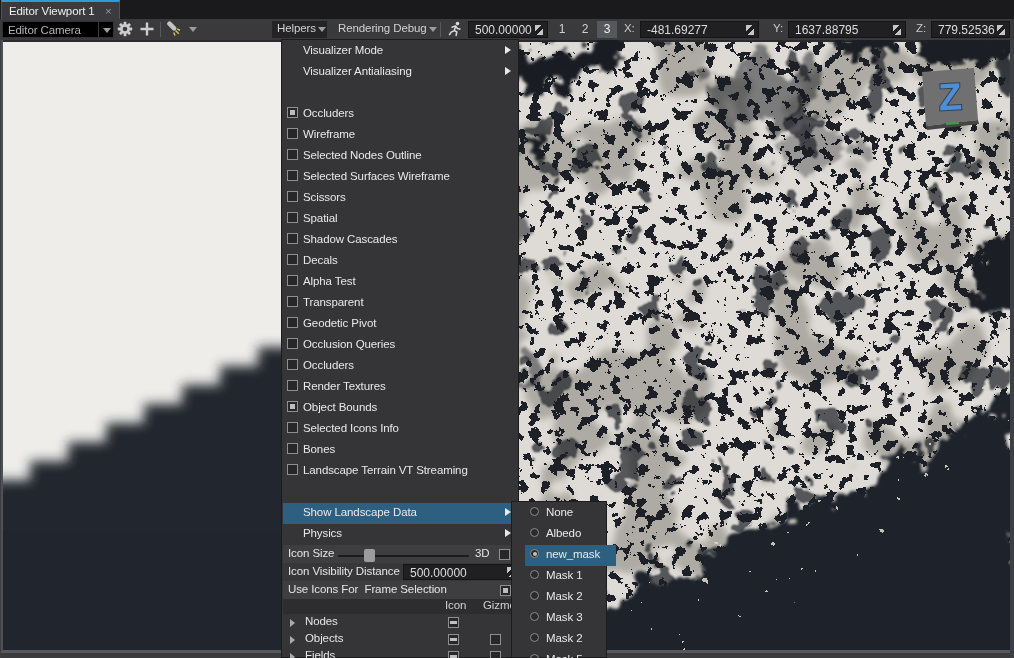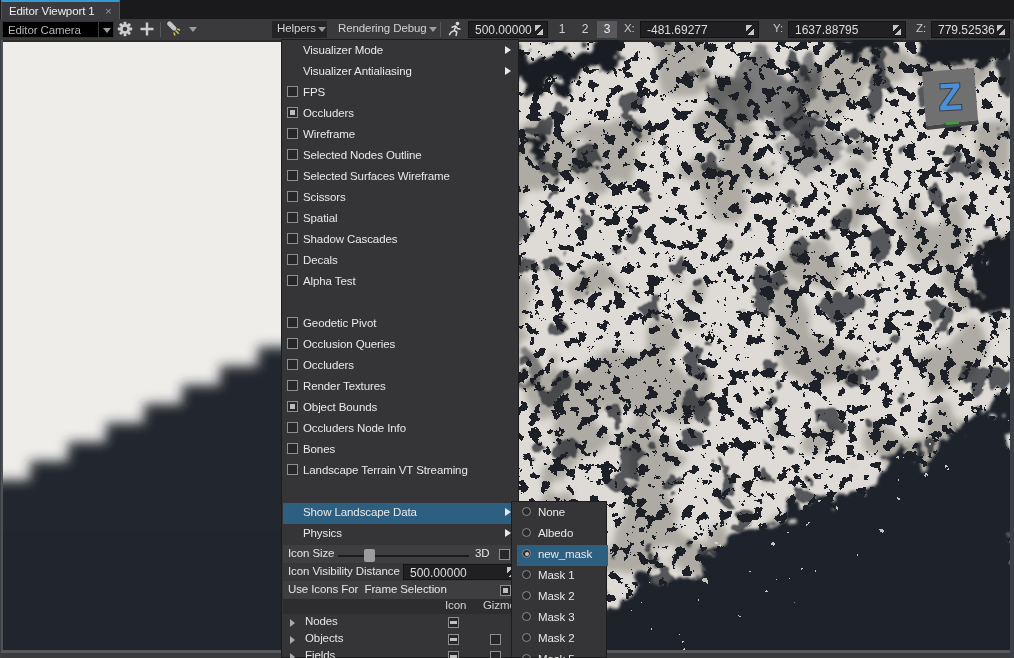--- a/index.html
+++ b/index.html
@@ -26,21 +26,21 @@
 .mi{position:absolute;left:1px;width:234px;height:21px;}
 .mi .lab{position:absolute;left:20px;top:2.5px;font-size:11.5px;letter-spacing:-0.1px;color:#e8e8e8;}
 .mi .arr{position:absolute;right:6px;top:5px;width:0;height:0;border-top:4px solid transparent;border-bottom:4px solid transparent;border-left:6px solid #e8e8e8;}
 .cb{position:absolute;left:4px;top:3px;width:9px;height:9px;border:1px solid #8f8f8f;background:#27272a;}
 .cb .in{position:absolute;left:2px;top:2px;width:5px;height:5px;background:#bcbcbc;}
 .hl{background:#2d5f80;}
 #menu .sect{position:absolute;left:1px;width:234px;}
 .srow{font-size:11.5px;letter-spacing:-0.1px;color:#e4e4e4;}
 
 #submenu{left:511px;top:501px;width:96px;height:157px;background:#353538;border:1px solid #1c1c1e;box-sizing:border-box;}
-.si{position:absolute;left:5px;width:91px;height:21px;text-align:right;}
+.si{position:absolute;left:13px;width:91px;height:21px;text-align:right;}
 .si .lab{position:absolute;left:21px;top:2.5px;font-size:11.5px;letter-spacing:-0.1px;color:#e8e8e8;}
 .rad{position:absolute;left:5px;top:4px;width:7px;height:7px;border:1px solid #8b8b8b;border-radius:50%;background:#2a2a2c;}
 .rad .dot{position:absolute;left:1.5px;top:1.5px;width:4px;height:4px;border-radius:50%;background:#c2c2c2;}
 </style></head>
 <body>
 
 <svg class="abs" style="left:0;top:40px" width="1014" height="618" viewBox="0 0 1014 618">
  <defs>
   <filter id="fblob" x="0" y="0" width="100%" height="100%" color-interpolation-filters="sRGB">
    <feTurbulence type="fractalNoise" baseFrequency="0.085" numOctaves="4" seed="7"></feTurbulence>
@@ -239,24 +239,20 @@
 
 <div id="menu" class="abs">
     <div class="mi" style="top:1px">
       <div class="arr"></div>
       <div class="lab">Visualizer Mode</div>
     </div>
     <div class="mi" style="top:22px">
       <div class="arr"></div>
       <div class="lab">Visualizer Antialiasing</div>
     </div>
-    <div class="mi" style="top:43px">
-      <div class="cb"></div>
-      <div class="lab">FPS</div>
-    </div>
     <div class="mi" style="top:64px">
       <div class="cb">
         <div class="in"></div>
       </div>
       <div class="lab">Occluders</div>
     </div>
     <div class="mi" style="top:85px">
       <div class="cb"></div>
       <div class="lab">Wireframe</div>
     </div>
@@ -281,20 +277,24 @@
       <div class="lab">Shadow Cascades</div>
     </div>
     <div class="mi" style="top:211px">
       <div class="cb"></div>
       <div class="lab">Decals</div>
     </div>
     <div class="mi" style="top:232px">
       <div class="cb"></div>
       <div class="lab">Alpha Test</div>
     </div>
+    <div class="mi" style="top:253px">
+      <div class="cb"></div>
+      <div class="lab">Transparent</div>
+    </div>
     <div class="mi" style="top:295px">
       <div class="cb"></div>
       <div class="lab">Occlusion Queries</div>
     </div>
     <div class="mi" style="top:274px">
       <div class="cb"></div>
       <div class="lab">Geodetic Pivot</div>
     </div>
     <div class="mi" style="top:316px">
       <div class="cb"></div>
@@ -305,21 +305,21 @@
       <div class="lab">Render Textures</div>
     </div>
     <div class="mi" style="top:358px">
       <div class="cb">
         <div class="in"></div>
       </div>
       <div class="lab">Object Bounds</div>
     </div>
     <div class="mi" style="top:379px">
       <div class="cb"></div>
-      <div class="lab">Occluders Node Info</div>
+      <div class="lab">Selected Icons Info</div>
     </div>
     <div class="mi" style="top:400px">
       <div class="cb"></div>
       <div class="lab">Bones</div>
     </div>
     <div class="mi" style="top:421px">
       <div class="cb"></div>
       <div class="lab">Landscape Terrain VT Streaming</div>
     </div>
     <div class="mi hl" style="top:463px">

